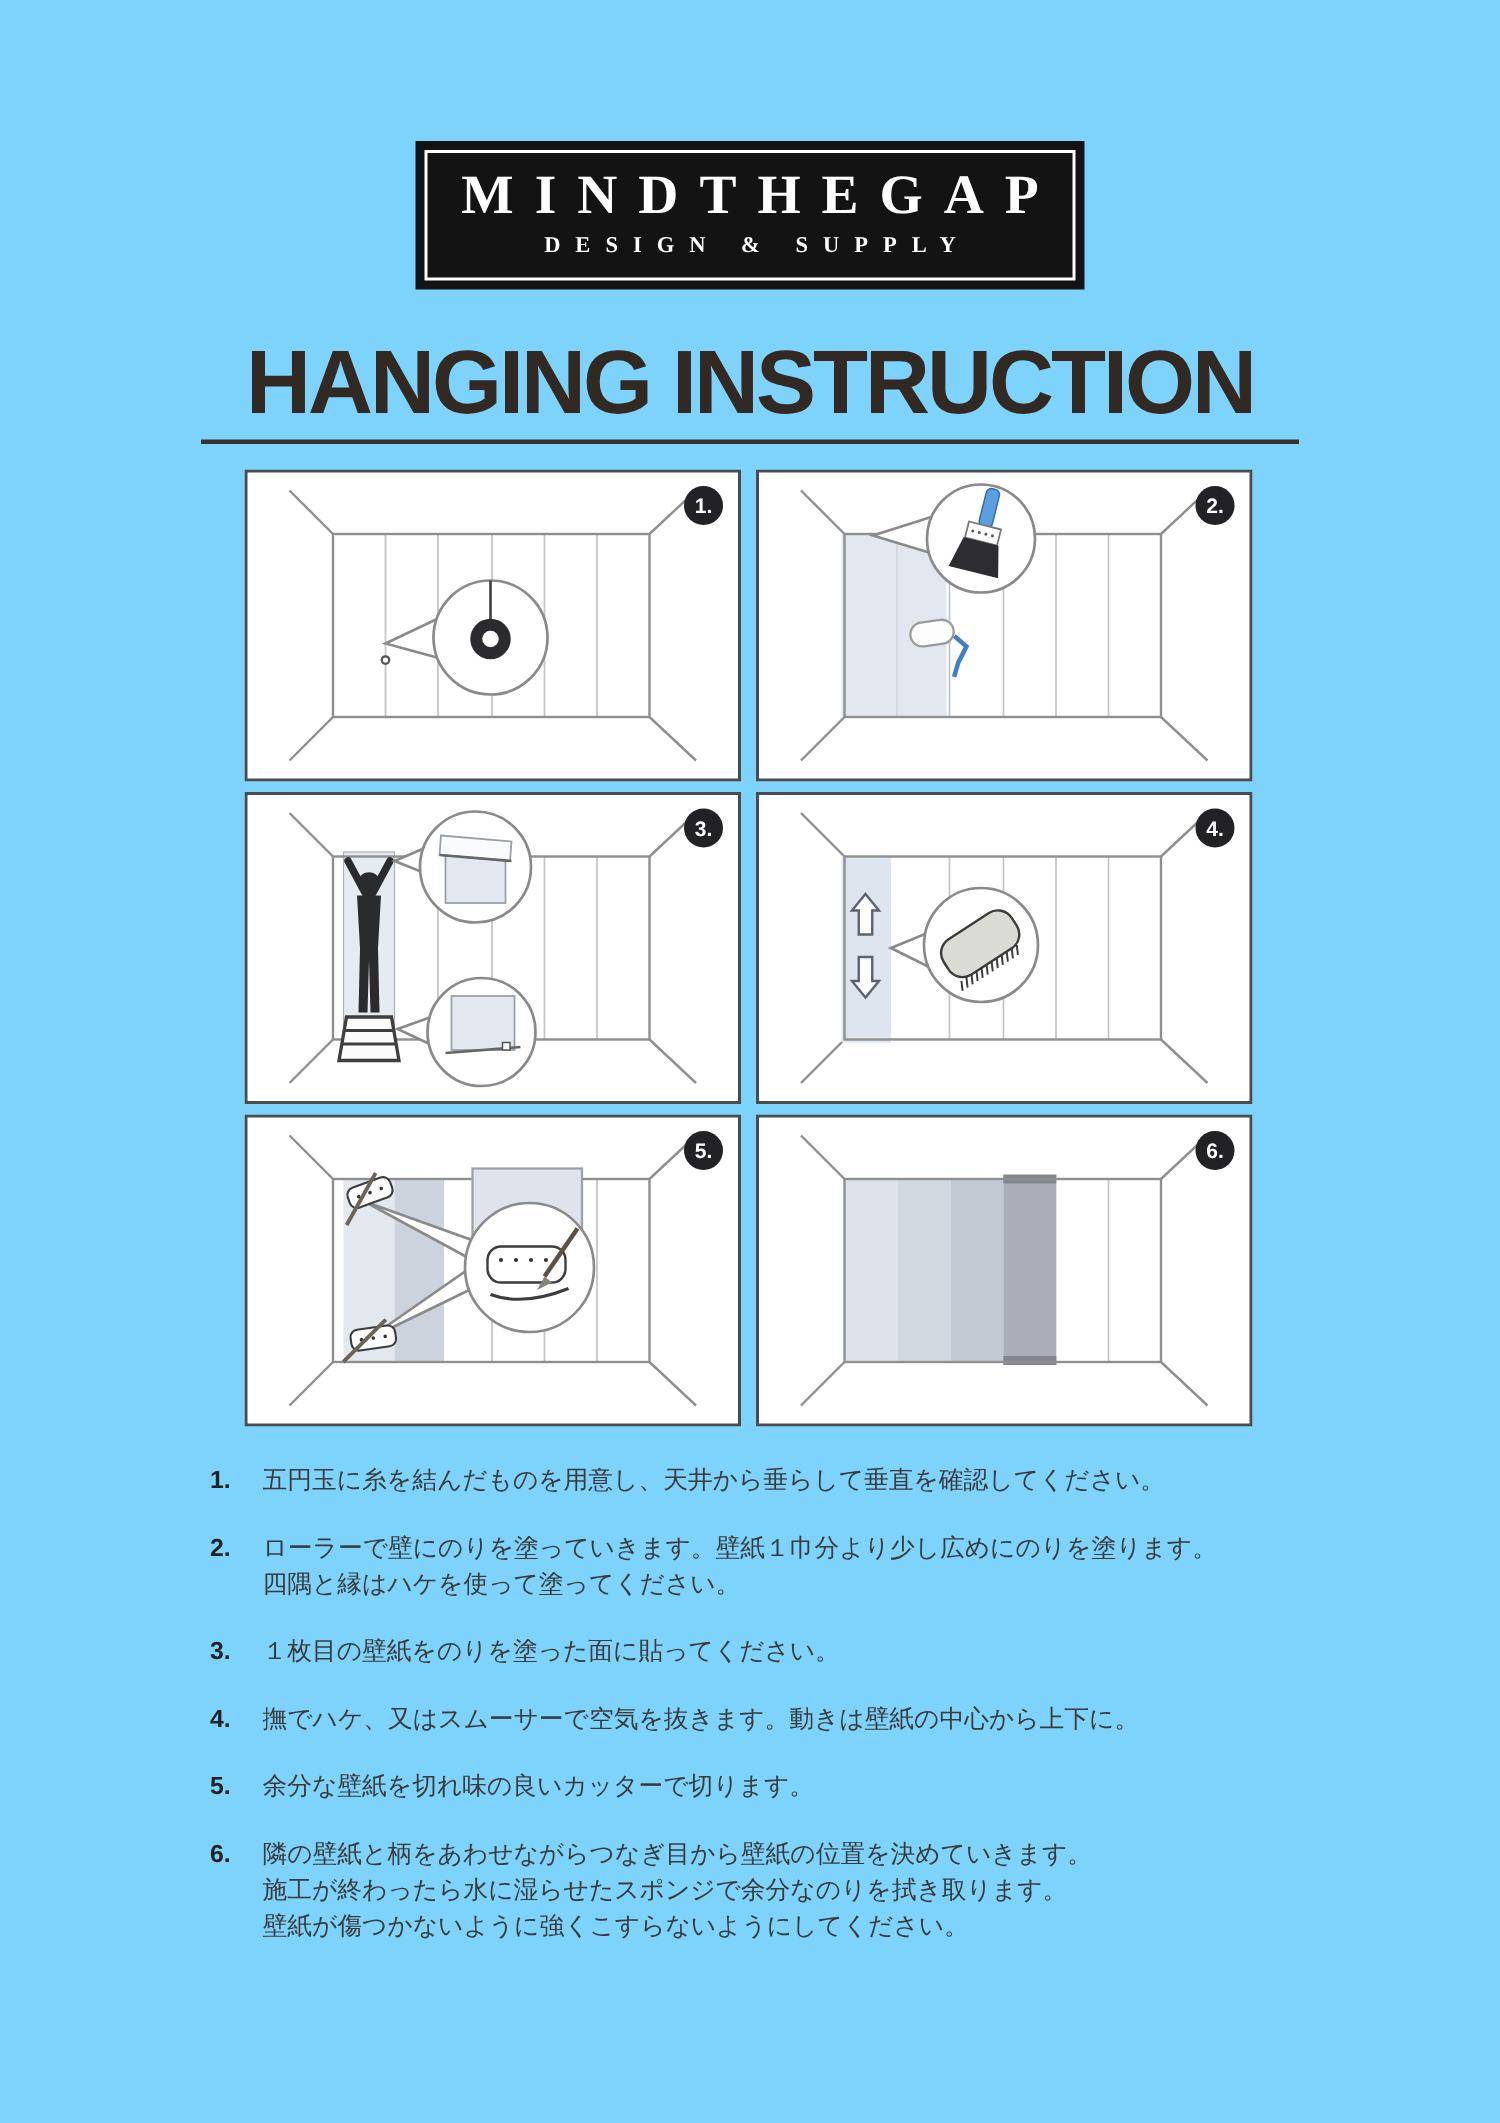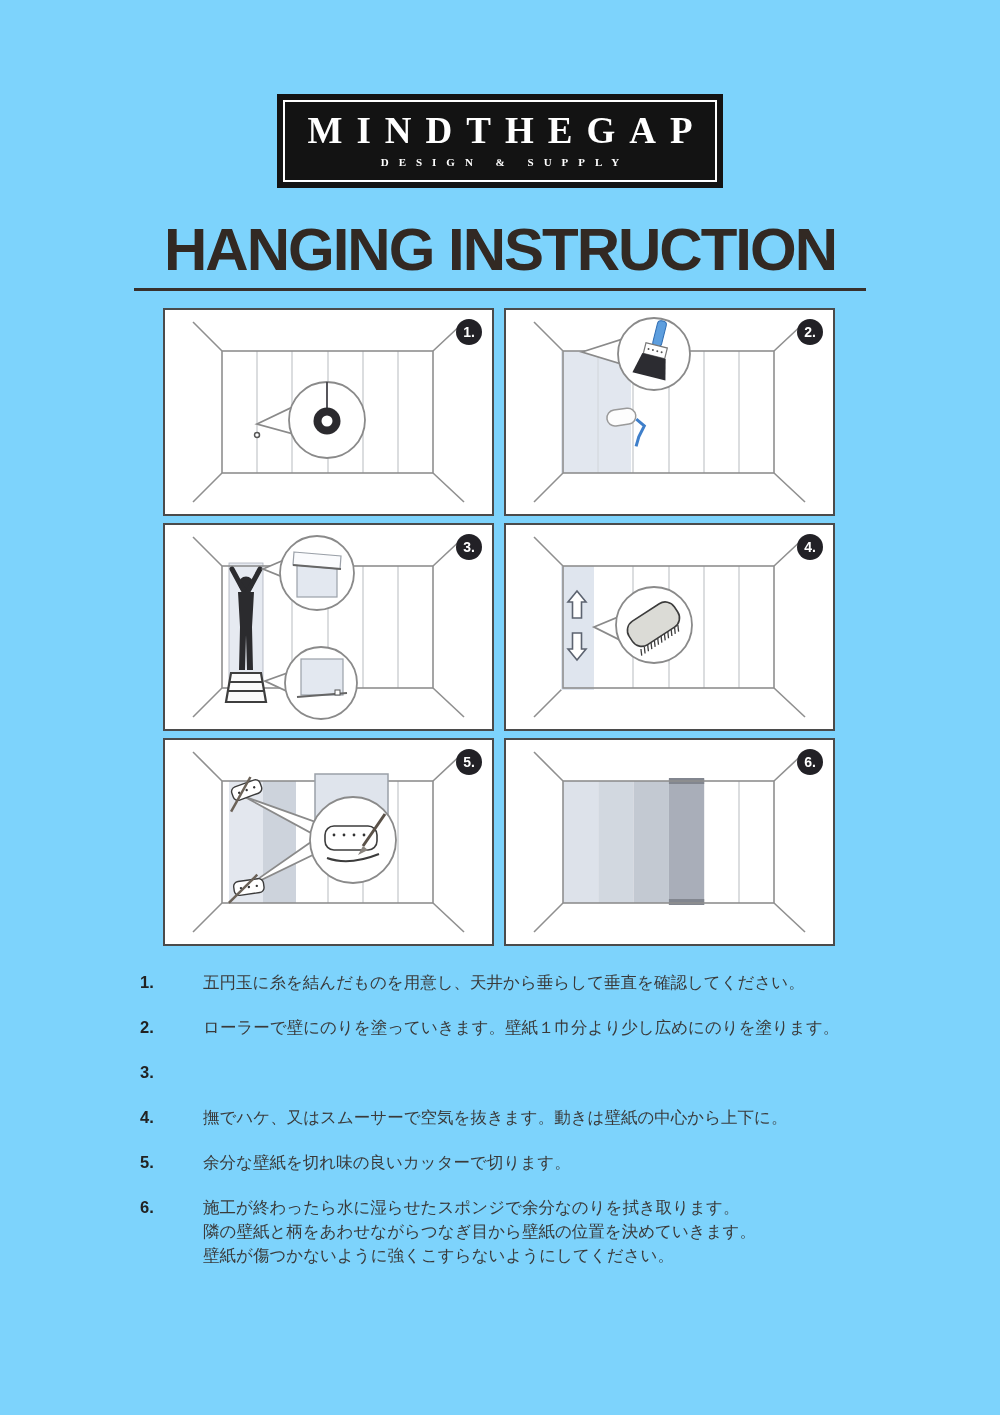--- a/index.html
+++ b/index.html
@@ -13,21 +13,21 @@
   
   .logo-wrap{display:flex;justify-content:center;padding-top:94px;}
   .logo{background:#131313;padding:6px;width:446px;box-sizing:border-box;}
   .logo-inner{border:2px solid #ffffff;padding:10px 6px 12px 6px;text-align:center;}
   .logo-brand{
     color:#ffffff;font-family:"Liberation Serif",serif;font-weight:bold;
     font-size:37px;letter-spacing:14px;padding-left:14px;line-height:1.05;
   }
   .logo-tagline{
     color:#ffffff;font-family:"Liberation Serif",serif;font-weight:bold;
-    font-size:11px;letter-spacing:10px;padding-left:10px;margin-top:5px;
+    font-size:15px;letter-spacing:10px;padding-left:10px;margin-top:5px;
   }
   
   .title-block{width:732px;margin:32px 0 0 134px;}
   .page-title{
     font-size:60px;font-weight:bold;color:#322923;letter-spacing:-2px;
     line-height:1.0;white-space:nowrap;text-align:center;margin-top:20px;
   }
   .title-rule{border:none;border-top:3px solid #38302c;margin:8px 0 0 0;}
   
   .grid{
@@ -44,21 +44,21 @@
   .bubble{fill:#ffffff;stroke:#8a8a8a;stroke-width:1.8;}
   .badge{fill:#222126;}
   .badge-text{fill:#ffffff;font-weight:bold;font-size:14px;font-family:"Liberation Sans",sans-serif;}
   
   .steps{margin:24px 0 0 140px;width:742px;color:#3a3a3a;}
   .step{display:flex;margin-bottom:21px;}
   .step-num{
     font-weight:bold;color:#222222;width:35px;flex:0 0 35px;
     font-size:16.5px;line-height:24px;
   }
-  .step-lines{flex:1;font-size:16.5px;line-height:24px;margin-left:28px;}
+  .step-lines{flex:1;font-size:16.5px;line-height:24px;}
 </style>
 </head>
 <body>
 
 <div class="page">
 
   <div class="logo-wrap">
     <div class="logo">
       <div class="logo-inner">
         <div class="logo-brand">MINDTHEGAP</div>
@@ -276,46 +276,48 @@
       <div class="step-num">1.</div>
       <div class="step-lines">
         <div>五円玉に糸を結んだものを用意し、天井から垂らして垂直を確認してください。</div>
       </div>
     </div>
 
     <div class="step">
       <div class="step-num">2.</div>
       <div class="step-lines">
         <div>ローラーで壁にのりを塗っていきます。壁紙１巾分より少し広めにのりを塗ります。</div>
+        <div>四隅と縁はハケを使って塗ってください。</div>
       </div>
     </div>
 
     <div class="step">
       <div class="step-num">3.</div>
       <div class="step-lines">
+        <div>１枚目の壁紙をのりを塗った面に貼ってください。</div>
       </div>
     </div>
 
     <div class="step">
       <div class="step-num">4.</div>
       <div class="step-lines">
         <div>撫でハケ、又はスムーサーで空気を抜きます。動きは壁紙の中心から上下に。</div>
       </div>
     </div>
 
     <div class="step">
       <div class="step-num">5.</div>
       <div class="step-lines">
         <div>余分な壁紙を切れ味の良いカッターで切ります。</div>
       </div>
     </div>
 
     <div class="step">
       <div class="step-num">6.</div>
       <div class="step-lines">
+        <div>隣の壁紙と柄をあわせながらつなぎ目から壁紙の位置を決めていきます。</div>
         <div>施工が終わったら水に湿らせたスポンジで余分なのりを拭き取ります。</div>
-        <div>隣の壁紙と柄をあわせながらつなぎ目から壁紙の位置を決めていきます。</div>
         <div>壁紙が傷つかないように強くこすらないようにしてください。</div>
       </div>
     </div>
 
   </div>
 </div>
 
 </body></html>

